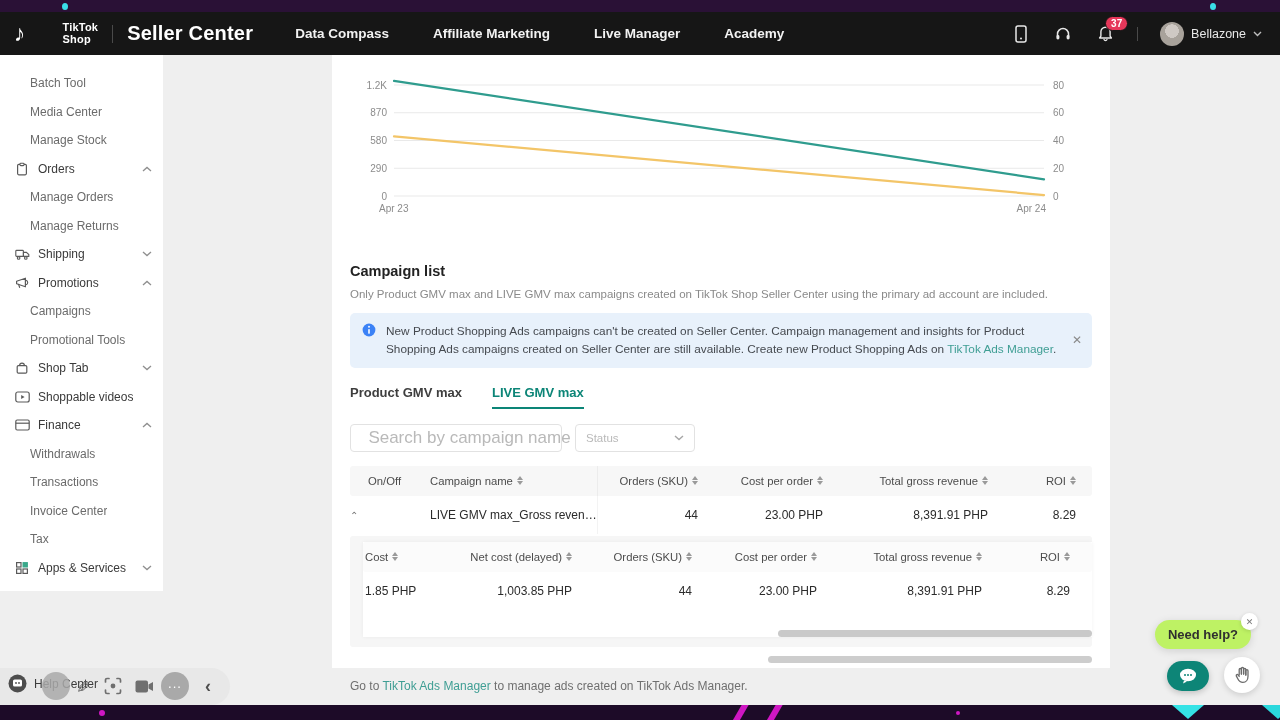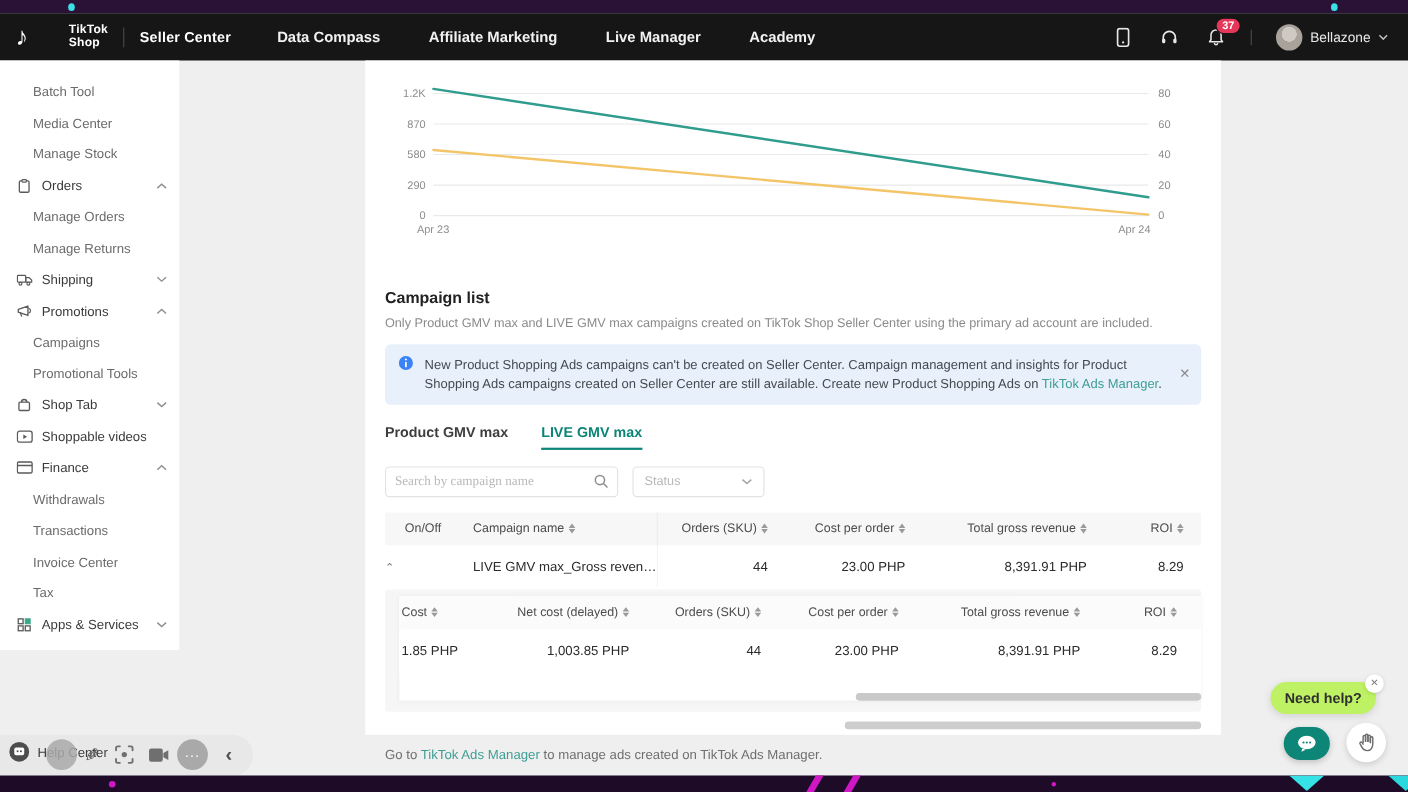--- a/index.html
+++ b/index.html
@@ -14,21 +14,21 @@
   .slash { position:absolute; top:-2px; width:7px; height:20px; background:#cf17c3; transform:skewX(-30deg); }
   .bdot { position:absolute; top:6px; width:4px; height:4px; border-radius:50%; background:#cf17c3; }
   .cyan-wedge { position:absolute; top:0; width:0; height:0; border-left:16px solid transparent; border-right:16px solid transparent; border-top:14px solid #35e3e6; }
 
   
   .navbar { position:absolute; left:0; top:12px; width:1280px; height:43px; background:#161616; display:flex; align-items:center; color:#fff; }
   .brand { display:flex; align-items:center; gap:7px; margin-left:14px; }
   .brand-note { font-size:23px; line-height:1; color:#fff; }
   .brand-text { font-size:11px; font-weight:bold; line-height:1.05; letter-spacing:.2px;margin-left:30px; }
   .nav-divider { width:1px; height:18px; background:#4a4a4a; margin:0 14px; }
-  .seller-center { font-size:13px; font-weight:bold; letter-spacing:.2px; }
+  .seller-center { font-size:20px; font-weight:bold; letter-spacing:.2px; }
   .nav-links { display:flex; gap:44px; margin-left:42px; }
   .nav-link { font-size:13.5px; font-weight:bold; color:#f2f2f2; cursor:pointer; }
   .nav-right { margin-left:auto; display:flex; align-items:center; gap:22px; margin-right:18px; }
   .nav-ico { position:relative; width:20px; height:20px; display:flex; align-items:center; justify-content:center; }
   .badge { position:absolute; top:-8px; left:10px; background:#e6375a; color:#fff; font-size:10px; font-weight:bold; border-radius:9px; padding:1px 5px; border:1.5px solid #161616; }
   .nav-sep { width:1px; height:14px; background:#4a4a4a; }
   .user { display:flex; align-items:center; gap:7px; }
   .avatar { width:24px; height:24px; border-radius:50%; background:radial-gradient(circle at 50% 38%, #cfc9c4 0 35%, #a8a29b 36% 100%); }
   .user-name { font-size:12.5px; color:#e8e8e8; }
 
@@ -64,21 +64,21 @@
   .banner-text { font-size:11.8px; color:#45494f; line-height:1.55; }
   .banner-link { color:#3f9e94; cursor:pointer; }
   .banner-close { position:absolute; right:10px; top:50%; transform:translateY(-50%); color:#8a8a8a; font-size:12px; cursor:pointer; }
 
   .tabs { margin-top:17px; display:flex; gap:30px; }
   .tab { font-size:13px; font-weight:bold; color:#3e3e3e; padding-bottom:7px; cursor:pointer; }
   .tab.active { color:#0c8577; border-bottom:2.5px solid #0c8577; }
 
   .filters { margin-top:15px; display:flex; gap:13px; }
   .search-box { width:212px; height:28px; border:1px solid #e2e2e2; border-radius:4px; display:flex; align-items:center; padding:0 8px; }
-  .search-box input { border:none; outline:none; flex:1; font-size:12px; color:#333; font-family:Liberation Serif, serif; background:transparent; }
+  .search-box input { border:none; outline:none; flex:1; font-size:17px; color:#333; font-family:Liberation Sans, sans-serif; background:transparent;text-align:center; }
   .search-box input::placeholder { color:#b9b9b9; }
   .status-box { width:120px; height:28px; border:1px solid #e2e2e2; border-radius:4px; display:flex; align-items:center; justify-content:space-between; padding:0 10px; cursor:pointer; }
   .status-label { font-size:11.5px; color:#b9b9b9; }
 
   
   .tbl { margin-top:14px; width:742px; }
   .tbl-head { display:flex; align-items:center; background:#f7f7f7; height:30px; border-radius:3px; }
   .tbl-row { display:flex; align-items:center; height:38px; background:#fff; }
   .th { font-size:11.3px; color:#4c4c4c; display:flex; align-items:center; }
   .td { font-size:12px; color:#2b2b2b; }

